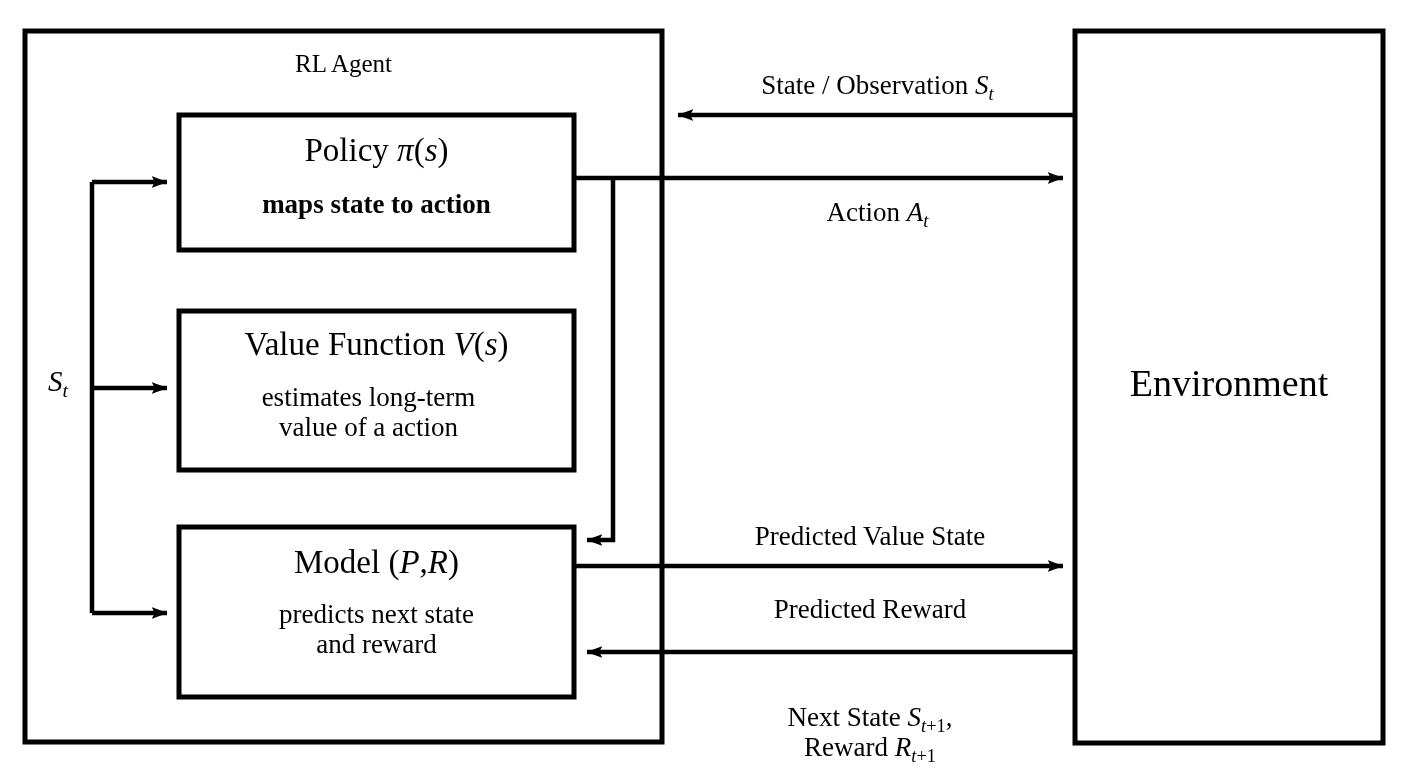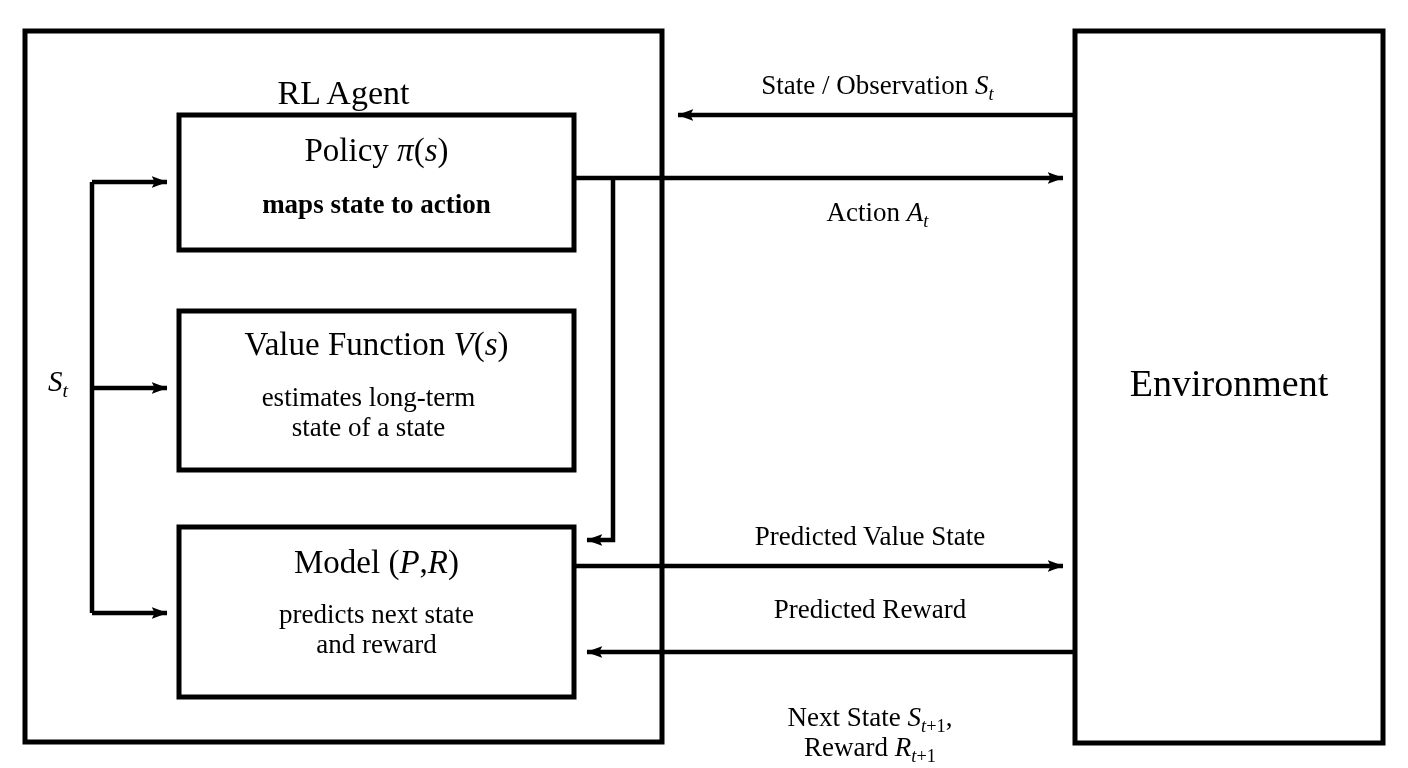--- a/index.html
+++ b/index.html
@@ -24,21 +24,21 @@
     width: 1408px;
     height: 768px;
   }
   .lbl {
     position: absolute;
     text-align: center;
     line-height: 1.12;
     white-space: nowrap;
     color: #000;
   }
-  .title-lbl { font-size: 34px; margin-top: 24px; }
+  .title-lbl { font-size: 25px; }
   .box-main  { font-size: 33px; }
   .box-sub   { font-size: 27px; }
   .edge-lbl  { font-size: 27px; }
   .st-lbl    { font-size: 29px; }
   .env-lbl   { font-size: 38px; }
   i.math { font-style: italic; font-family: "Liberation Serif","DejaVu Serif",serif; }
   .up { font-style: normal; }
   sub { font-size: 0.68em; vertical-align: baseline; position: relative; top: 0.32em; }
 </style>
 </head>
@@ -84,21 +84,21 @@
   <div class="lbl box-main" style="left:179px; top:132px; width:395px;">
     <span class="up">Policy </span><i class="math">π</i><span class="up">(</span><i class="math">s</i><span class="up">)</span>
   </div>
   <div class="lbl box-sub" style="left:179px; top:189px; width:395px;font-weight:bold;">maps state to action</div>
 
   <div class="lbl box-main" style="left:179px; top:326px; width:395px;text-align:center;">
     <span class="up">Value Function </span><i class="math">V</i><span class="up">(</span><i class="math">s</i><span class="up">)</span>
   </div>
   <div class="lbl box-sub" style="left:171px; top:382px; width:395px;">
     <span>estimates long-term</span><br>
-    <span>state of a state</span>
+    <span>value of a action</span>
   </div>
 
   <div class="lbl box-main" style="left:179px; top:544px; width:395px;">
     <span class="up">Model (</span><i class="math">P</i><span class="up">,</span><i class="math">R</i><span class="up">)</span>
   </div>
   <div class="lbl box-sub" style="left:179px; top:599px; width:395px;">
     <span>predicts next state</span><br>
     <span>and reward</span>
   </div>
 

